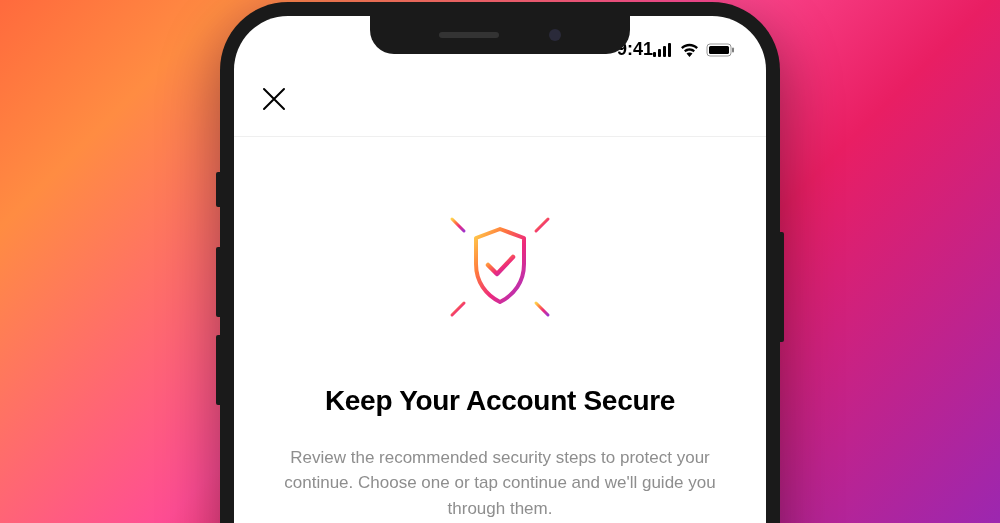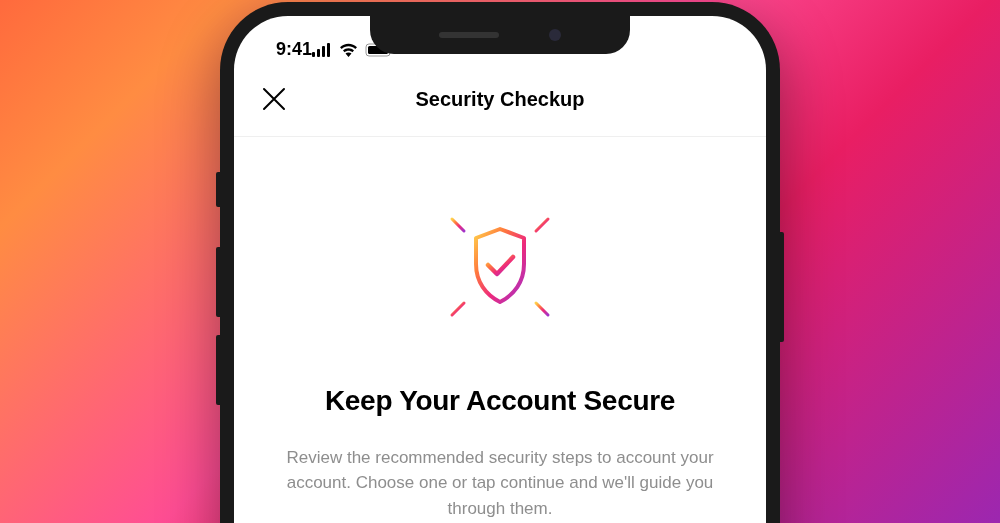--- a/index.html
+++ b/index.html
@@ -96,21 +96,21 @@
     
     .notch-camera {
       width: 12px;
       height: 12px;
       background: #2a2a3a;
       border-radius: 50%;
     }
     
     .status-bar {
       display: flex;
-      justify-content: flex-start;
+      justify-content: flex-end;
       align-items: center;
       padding: 18px 30px 0 42px;
       height: 50px;
       font-size: 18px;
       font-weight: 600;
       color: #000;
     }
     
     .status-right {
       display: flex;
@@ -215,21 +215,20 @@
         </span>
       </div>
     </div>
 
     <div class="header">
       <span class="close-btn">
         <svg width="24" height="24" viewBox="0 0 24 24">
           <path d="M2 2 L22 22 M22 2 L2 22" stroke="#000" stroke-width="2" stroke-linecap="round"></path>
         </svg>
       </span>
-      <span class="header-title">Security Checkup</span>
     </div>
 
     <div class="content">
       <div class="shield-icon-wrap">
         <svg width="160" height="160" viewBox="0 0 160 160">
           <defs>
             <linearGradient id="igGrad" x1="0%" y1="0%" x2="100%" y2="100%">
               <stop offset="0%" stop-color="#ffd04b"></stop>
               <stop offset="30%" stop-color="#ff7a3d"></stop>
               <stop offset="60%" stop-color="#ee2a7b"></stop>
@@ -248,16 +247,16 @@
             <line x1="44" y1="116" x2="32" y2="128"></line>
           </g>
 
           <path d="M80 42 L56 51 L56 77 C56 95 66 108 80 115 C94 108 104 95 104 77 L104 51 Z" fill="none" stroke="url(#igGrad)" stroke-width="4" stroke-linejoin="round"></path>
 
           <path d="M68 78 L77 87 L93 70" fill="none" stroke="url(#igGrad)" stroke-width="4.5" stroke-linecap="round" stroke-linejoin="round"></path>
         </svg>
       </div>
 
       <h1 class="main-title">Keep Your Account Secure</h1>
-      <p class="description">Review the recommended security steps to account your account. Choose one or tap continue and we'll guide you through them.</p>
+      <p class="description">Review the recommended security steps to protect your continue. Choose one or tap continue and we'll guide you through them.</p>
     </div>
   </div>
 </div>
 
 </body></html>

